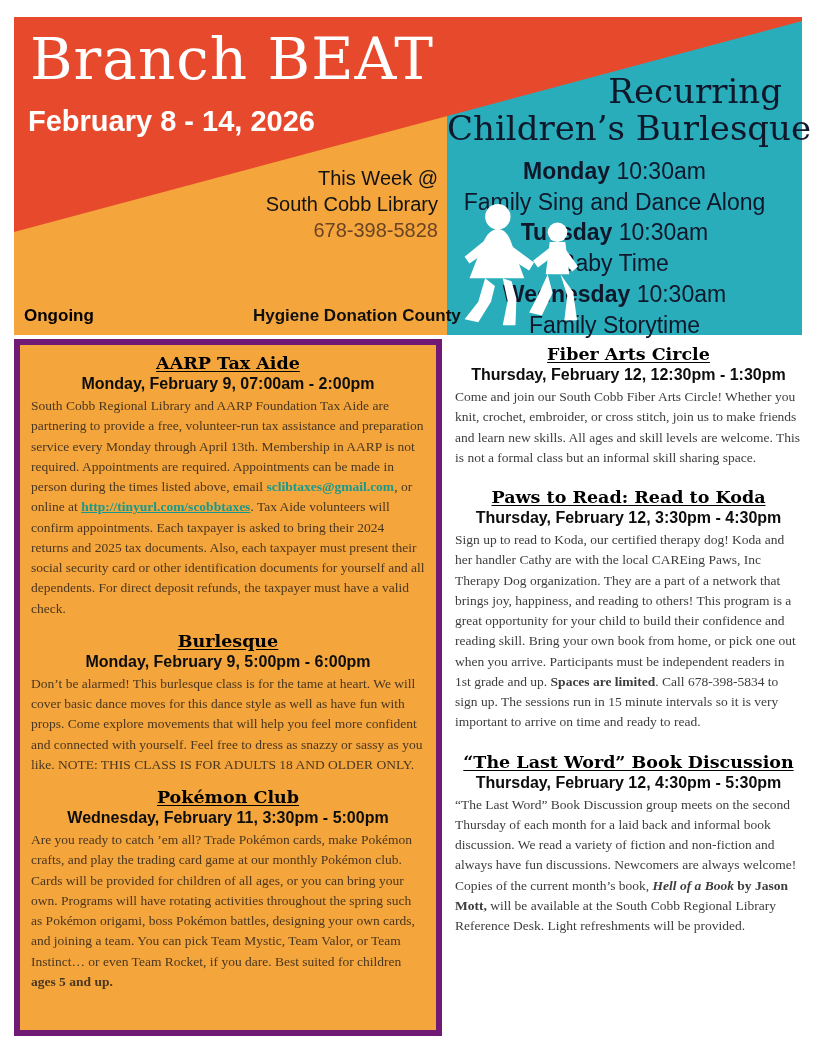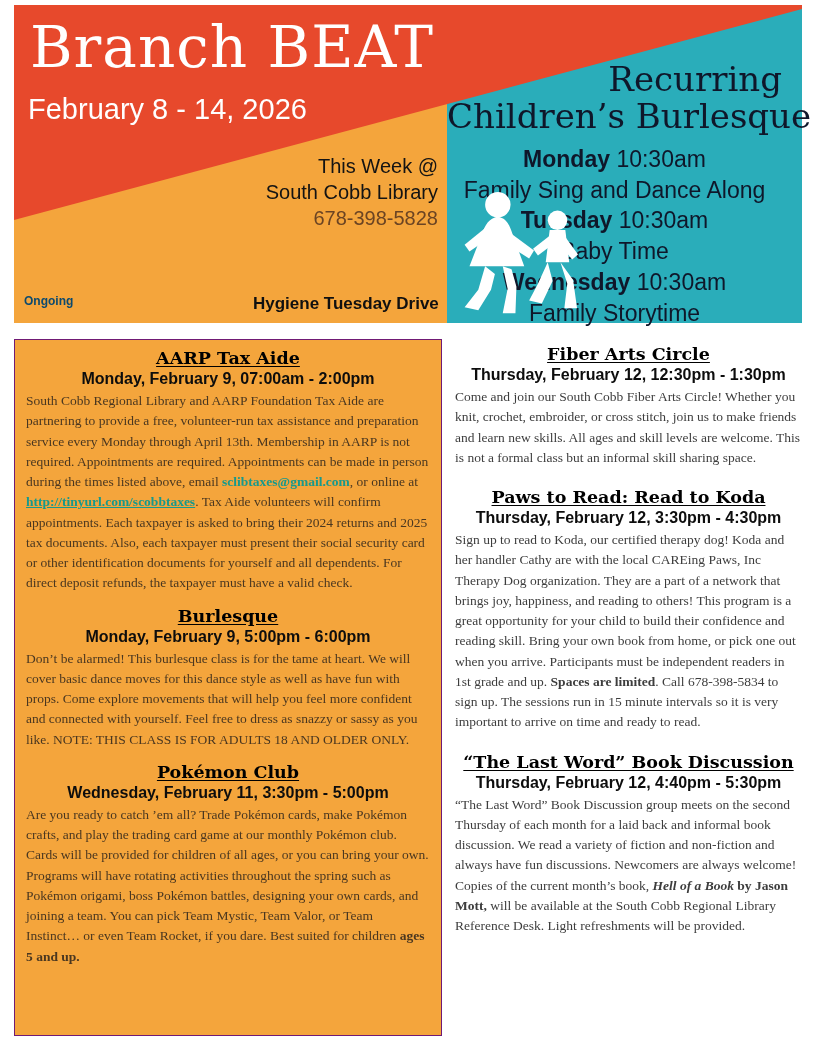--- a/index.html
+++ b/index.html
@@ -1,42 +1,42 @@
 <!DOCTYPE html>
 <html><head>
 <meta charset="utf-8">
 <style>
   html,body{margin:0;padding:0;background:#e9e9e9;}
   .page{position:relative;width:816px;height:1056px;background:#ffffff;margin:0 auto;overflow:hidden;
         font-family:"Liberation Sans",sans-serif;}
   
-  .header{position:absolute;left:14px;top:5px;width:788px;height:318px;background:#F4A53C;}
+  .header{position:absolute;left:14px;top:17px;width:788px;height:318px;background:#F4A53C;}
   .teal-box{position:absolute;left:433px;top:0;width:355px;height:318px;background:#2AADBA;z-index:1;}
   .red-banner{position:absolute;left:0;top:0;width:788px;height:318px;background:#E7492C;z-index:2;
               clip-path:polygon(0 0,788px 0,788px 4px,0 215px);}
   .brand-title{position:absolute;left:16px;top:8px;font-family:"DejaVu Serif",serif;font-size:58px;
                color:#ffffff;letter-spacing:1px;white-space:nowrap;}
-  .date-range{position:absolute;left:14px;top:88px;font-size:29px;font-weight:400;color:#ffffff;white-space:nowrap;}
+  .date-range{position:absolute;left:14px;top:88px;font-size:29px;font-weight:700;color:#ffffff;white-space:nowrap;}
   .teal-content{position:absolute;left:433px;top:0;width:355px;height:318px;z-index:3;box-sizing:border-box;
                 padding:56px 20px 0 0;text-align:right;color:#0f172a;}
   .recurring-title{font-family:"DejaVu Serif",serif;font-size:34px;line-height:1.1;white-space:nowrap;}
   .sched{margin-top:8px;font-size:23px;line-height:1.34;text-align:center;}
   .sday{font-weight:700;}
   .silhouette{position:absolute;left:437px;bottom:1px;width:168px;height:132px;z-index:3;}
   .amber-content{position:absolute;left:0;top:148px;width:424px;z-index:3;text-align:right;}
   .tw-line{font-size:20px;font-weight:400;color:#131313;line-height:1.32;white-space:nowrap;}
   .tw-addr{font-size:20px;color:#6B4423;line-height:1.22;white-space:nowrap;}
   .logo{position:absolute;left:26px;top:224px;display:flex;align-items:center;gap:9px;z-index:3;}
   .logo-text{font-size:13.5px;font-weight:700;color:#34302A;line-height:1.15;text-align:left;}
   .ongoing-row{position:absolute;left:10px;top:289px;width:414px;height:26px;z-index:3;}
-  .ongoing-label{position:absolute;left:0;top:0;font-size:12px;font-weight:700;color:#0c4a6e;}
+  .ongoing-label{position:absolute;left:0;top:0;font-size:17px;font-weight:700;color:#000000;}
   .ongoing-event{position:absolute;left:229px;top:0;font-size:17px;font-weight:700;color:#101010;white-space:nowrap;}
   
   .left-box{position:absolute;left:14px;top:339px;width:428px;height:697px;box-sizing:border-box;
-            background:#F4A53C;border:1px solid #701a75;padding:5px 11px;overflow:hidden;}
+            background:#F4A53C;border:6px solid #701a75;padding:5px 11px;overflow:hidden;}
   .right-col{position:absolute;left:455px;top:341px;width:347px;}
   .sec-title-wrap{margin:3px 0 1px 0;text-align:center;}
   .sec-title{font-family:"DejaVu Serif",serif;font-weight:700;font-size:17.5px;color:#000;
              text-decoration:underline;text-underline-offset:2px;}
   .sec-date{margin:2px 0 3px 0;text-align:center;font-size:16px;font-weight:700;color:#0d0d0d;}
   .sec-body{font-size:13.5px;line-height:1.5;text-align:left;font-family:Liberation Serif, serif;}
   .left-box .sec-body{color:#4A3720;}
   .right-col .sec-body{color:#3D3D3D;}
   .left-box .section{margin-bottom:12px;}
   .right-col .section{margin-bottom:19px;}
@@ -91,21 +91,21 @@
 
     <div class="amber-content">
       <div class="tw-line">This Week @</div>
       <div class="tw-line">South Cobb Library</div>
       <div class="tw-addr">678-398-5828</div>
     </div>
 
 
     <div class="ongoing-row">
       <span class="ongoing-label">Ongoing</span>
-      <span class="ongoing-event">Hygiene Tuesday Drive</span>
+      <span class="ongoing-event">Hygiene Donation County</span>
     </div>
 
   </div>
 
   <div class="left-box">
 
     <div class="section">
       <div class="sec-title-wrap"><span class="sec-title">AARP Tax Aide</span></div>
       <div class="sec-date">Monday, February 9, 07:00am - 2:00pm</div>
       <div class="sec-body"><span>South Cobb Regional Library and AARP Foundation Tax Aide are partnering to provide a free, volunteer-run tax assistance and preparation service every Monday through April 13th. Membership in AARP is not required. Appointments are required. Appointments can be made in person during the times listed above, email </span><span class="seg-link">sclibtaxes@gmail.com</span><span>, or online at </span><span class="seg-u seg-link">http://tinyurl.com/scobbtaxes</span><span>. Tax Aide volunteers will confirm appointments. Each taxpayer is asked to bring their 2024 returns and 2025 tax documents. Also, each taxpayer must present their social security card or other identification documents for yourself and all dependents. For direct deposit refunds, the taxpayer must have a valid check.</span></div>
@@ -134,19 +134,19 @@
     </div>
 
     <div class="section">
       <div class="sec-title-wrap"><span class="sec-title">Paws to Read: Read to Koda</span></div>
       <div class="sec-date">Thursday, February 12, 3:30pm - 4:30pm</div>
       <div class="sec-body"><span>Sign up to read to Koda, our certified therapy dog! Koda and her handler Cathy are with the local CAREing Paws, Inc Therapy Dog organization. They are a part of a network that brings joy, happiness, and reading to others! This program is a great opportunity for your child to build their confidence and reading skill. Bring your own book from home, or pick one out when you arrive. Participants must be independent readers in 1st grade and up. </span><span class="seg-b">Spaces are limited</span><span>. Call 678-398-5834 to sign up. The sessions run in 15 minute intervals so it is very important to arrive on time and ready to read.</span></div>
     </div>
 
     <div class="section">
       <div class="sec-title-wrap"><span class="sec-title">“The Last Word” Book Discussion</span></div>
-      <div class="sec-date">Thursday, February 12, 4:40pm - 5:30pm</div>
+      <div class="sec-date">Thursday, February 12, 4:30pm - 5:30pm</div>
       <div class="sec-body"><span>“The Last Word” Book Discussion group meets on the second Thursday of each month for a laid back and informal book discussion. We read a variety of fiction and non-fiction and always have fun discussions. Newcomers are always welcome! Copies of the current month’s book, </span><span class="seg-b seg-i">Hell of a Book</span><span class="seg-b"> by Jason Mott,</span><span> will be available at the South Cobb Regional Library Reference Desk. Light refreshments will be provided.</span></div>
     </div>
 
   </div>
 
 </div>
 
 </body></html>

